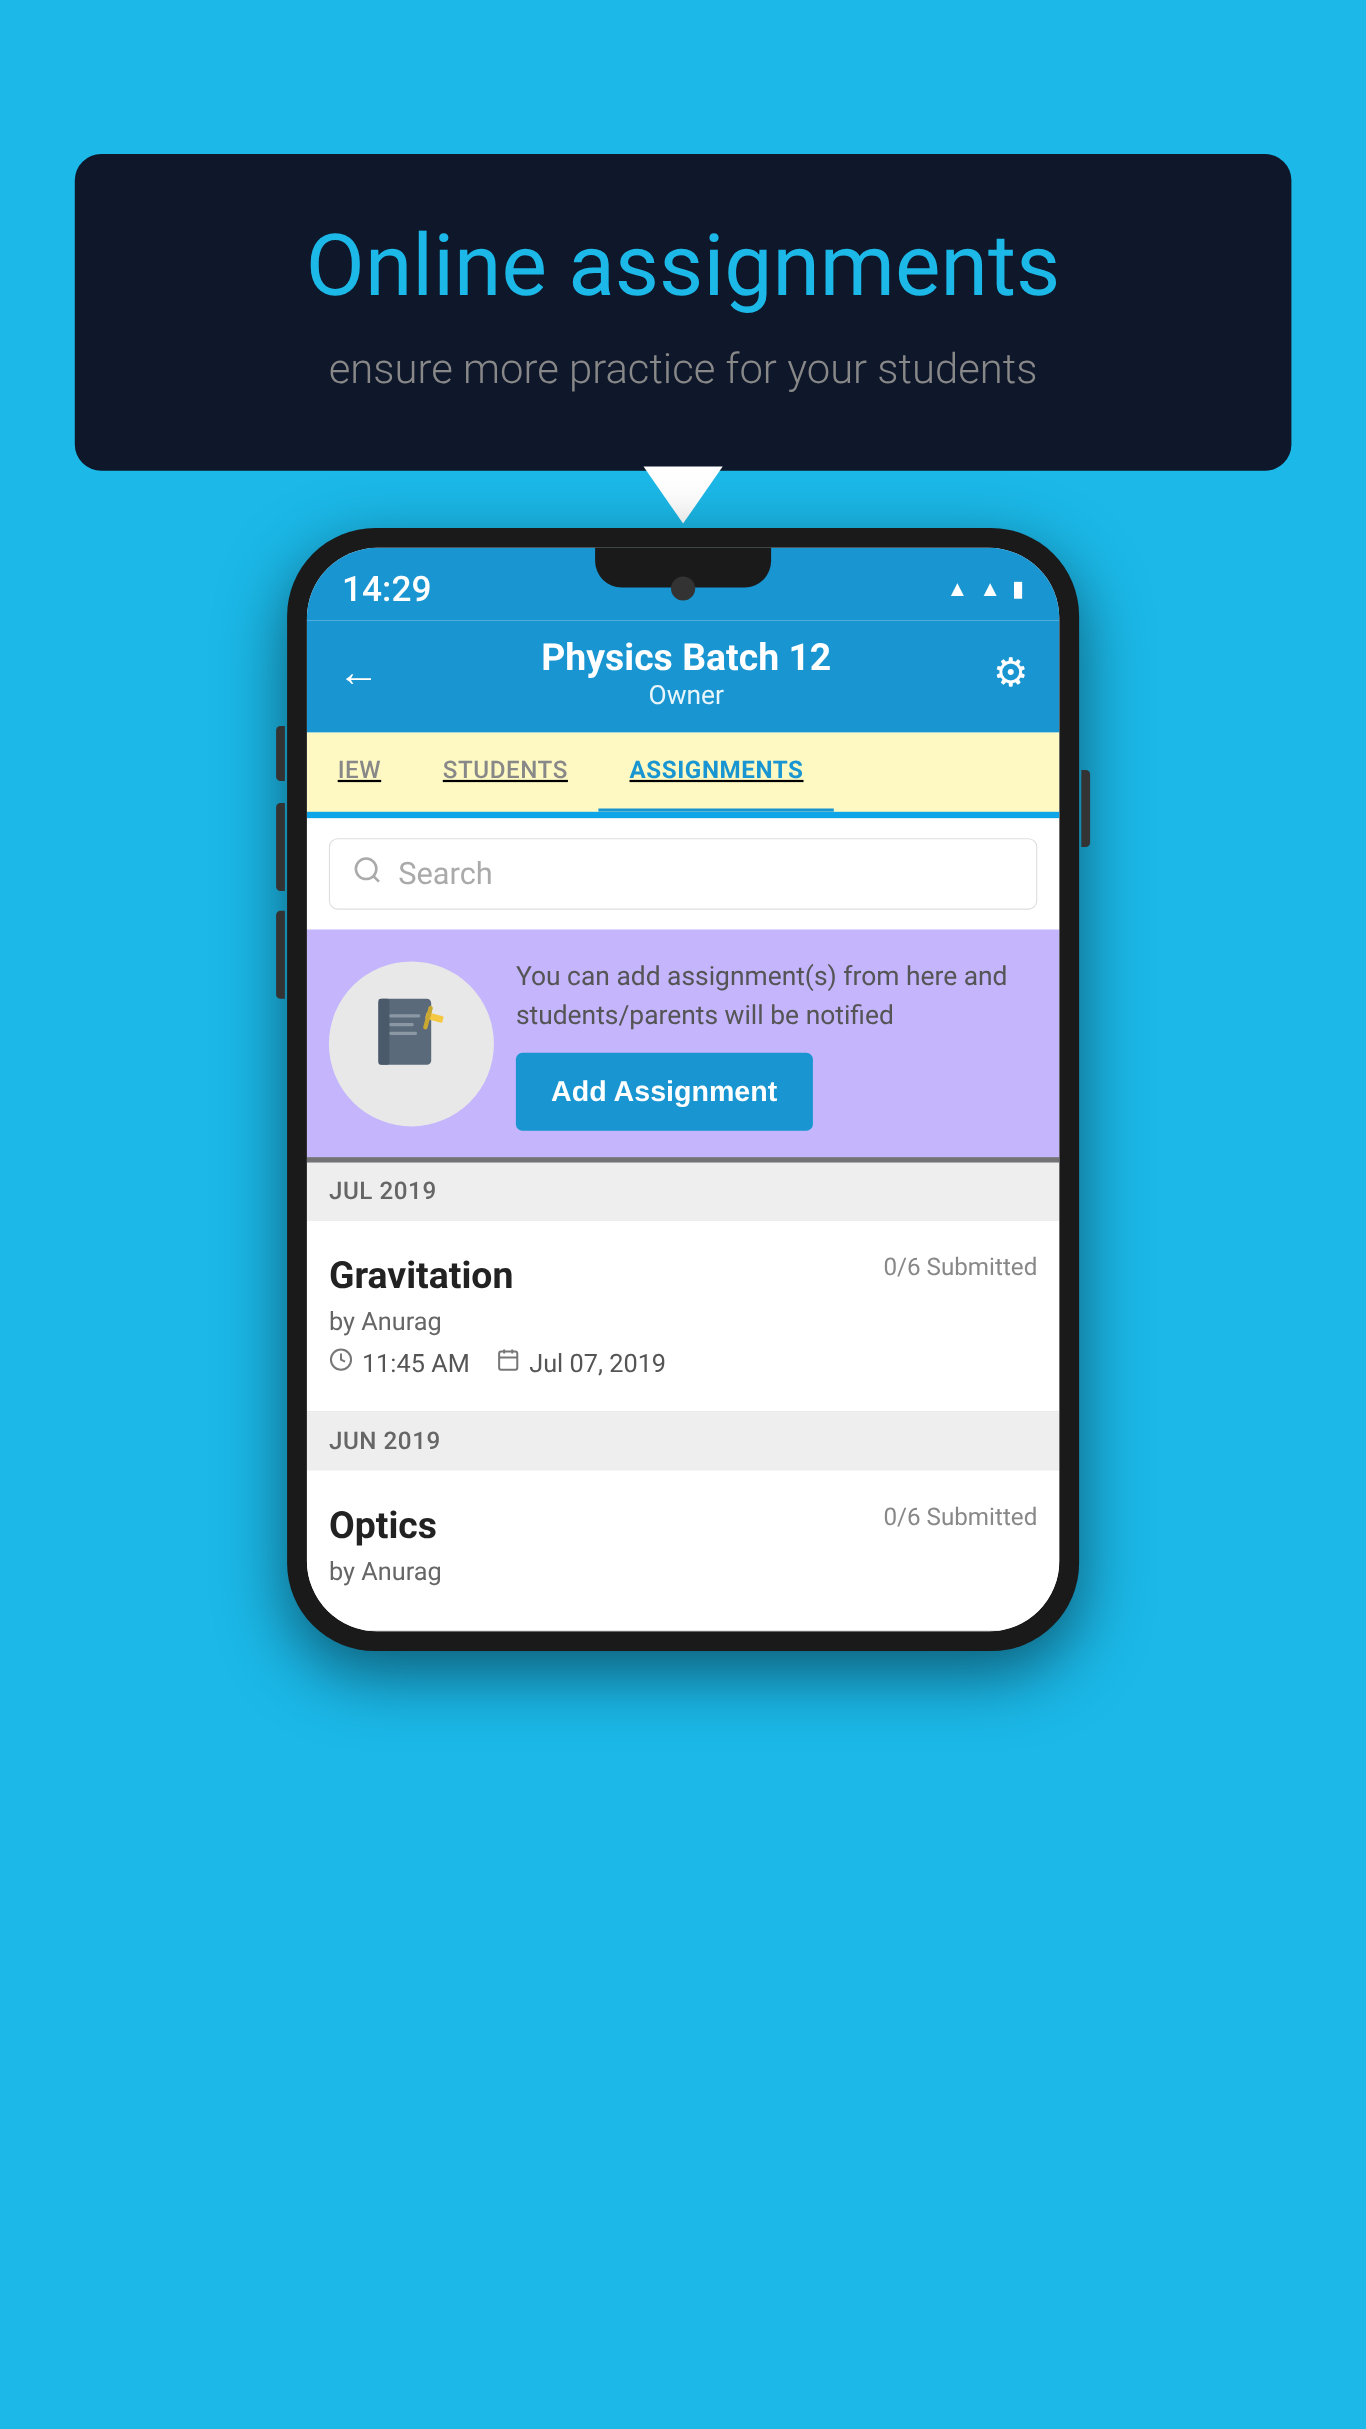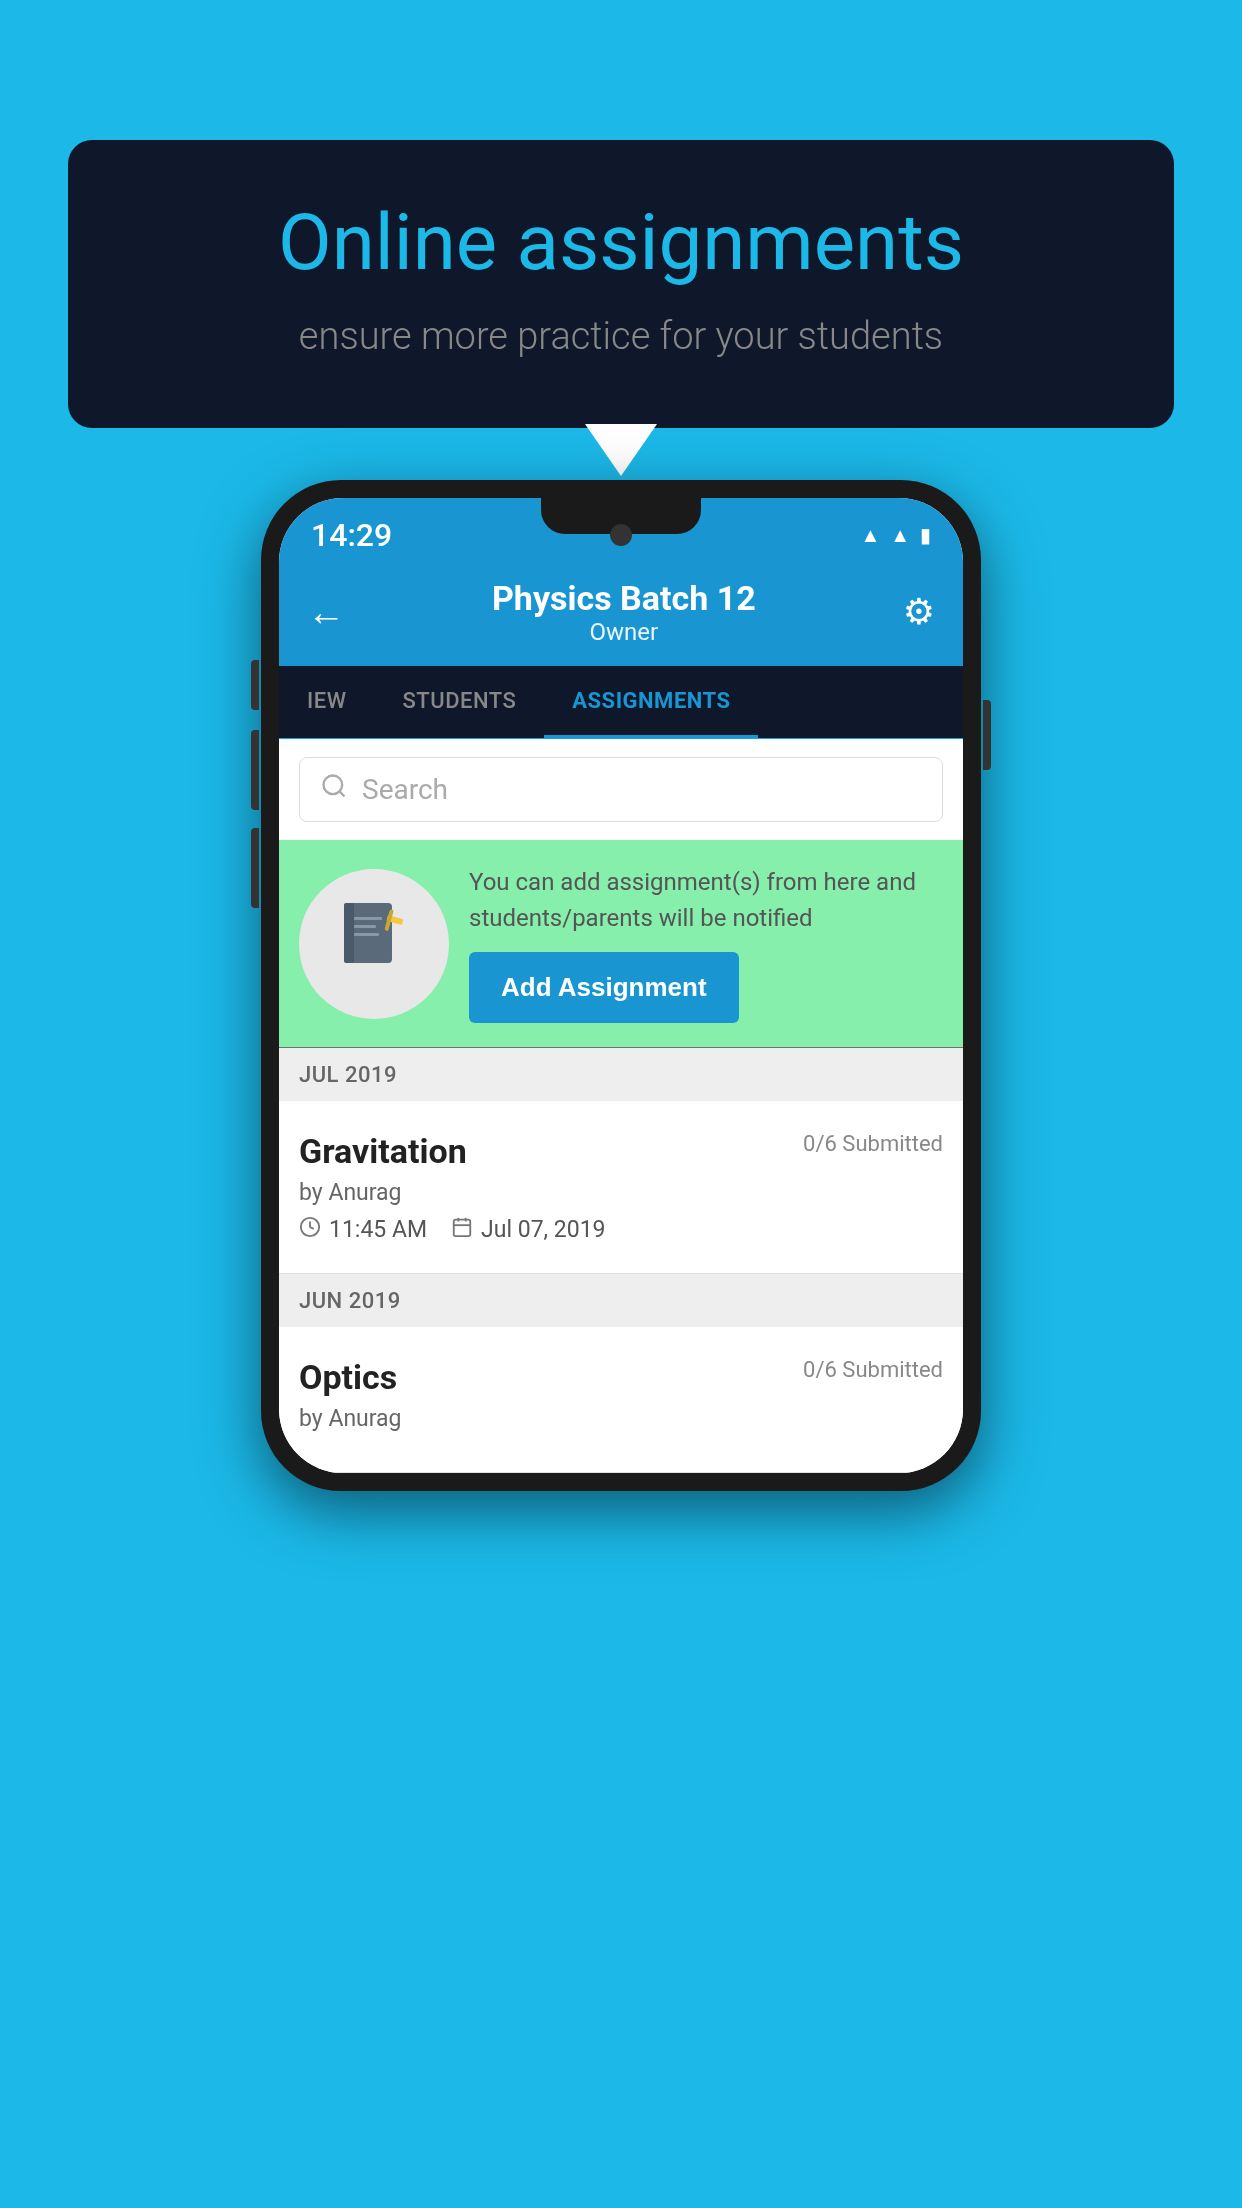--- a/index.html
+++ b/index.html
@@ -165,24 +165,25 @@
       font-size: 24px;
     }
 
     .header-gear {
       color: white;
       font-size: 36px;
     }
 
     
     .tabs-bar {
-      background: #0f172a;
-      display: flex;
-      border-bottom: 1px solid #0ea5e9;
+      background: #fef9c3;
+      display: flex;
+      border-bottom: 6px solid #0ea5e9;
       overflow: hidden;
+      text-decoration: underline;
     }
 
     .tab-item {
       padding: 22px 28px;
       font-size: 22px;
       color: #888;
       font-weight: 500;
       white-space: nowrap;
       letter-spacing: 0.5px;
       text-transform: uppercase;
@@ -218,22 +219,22 @@
       font-size: 28px;
       color: #aaa;
     }
 
     
     .promo-card {
       padding: 24px 20px;
       display: flex;
       align-items: center;
       gap: 20px;
-      background: #86efac;
-      border-bottom: 1px solid #737373;
+      background: #c4b5fd;
+      border-bottom: 5px solid #737373;
     }
 
     .promo-icon-circle {
       width: 150px;
       height: 150px;
       min-width: 150px;
       background: #e8e8e8;
       border-radius: 50%;
       display: flex;
       align-items: center;

